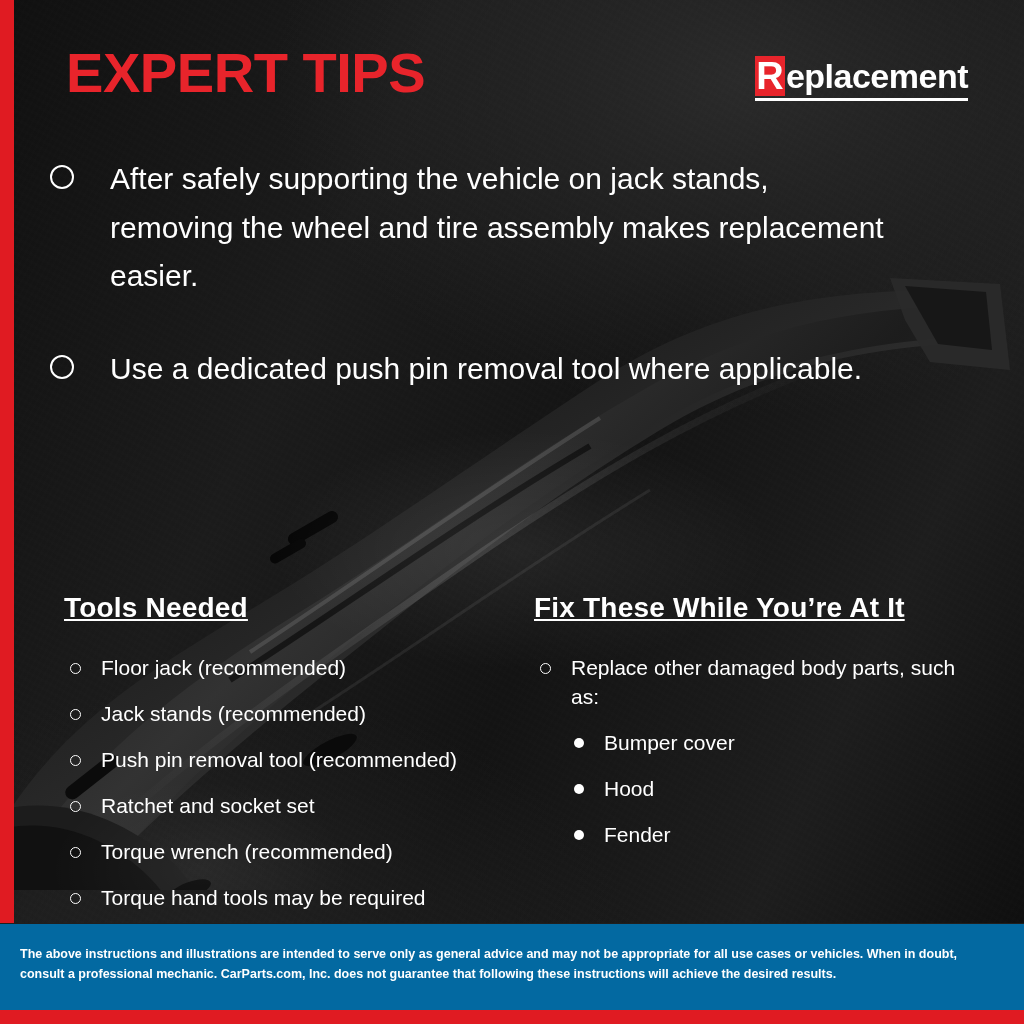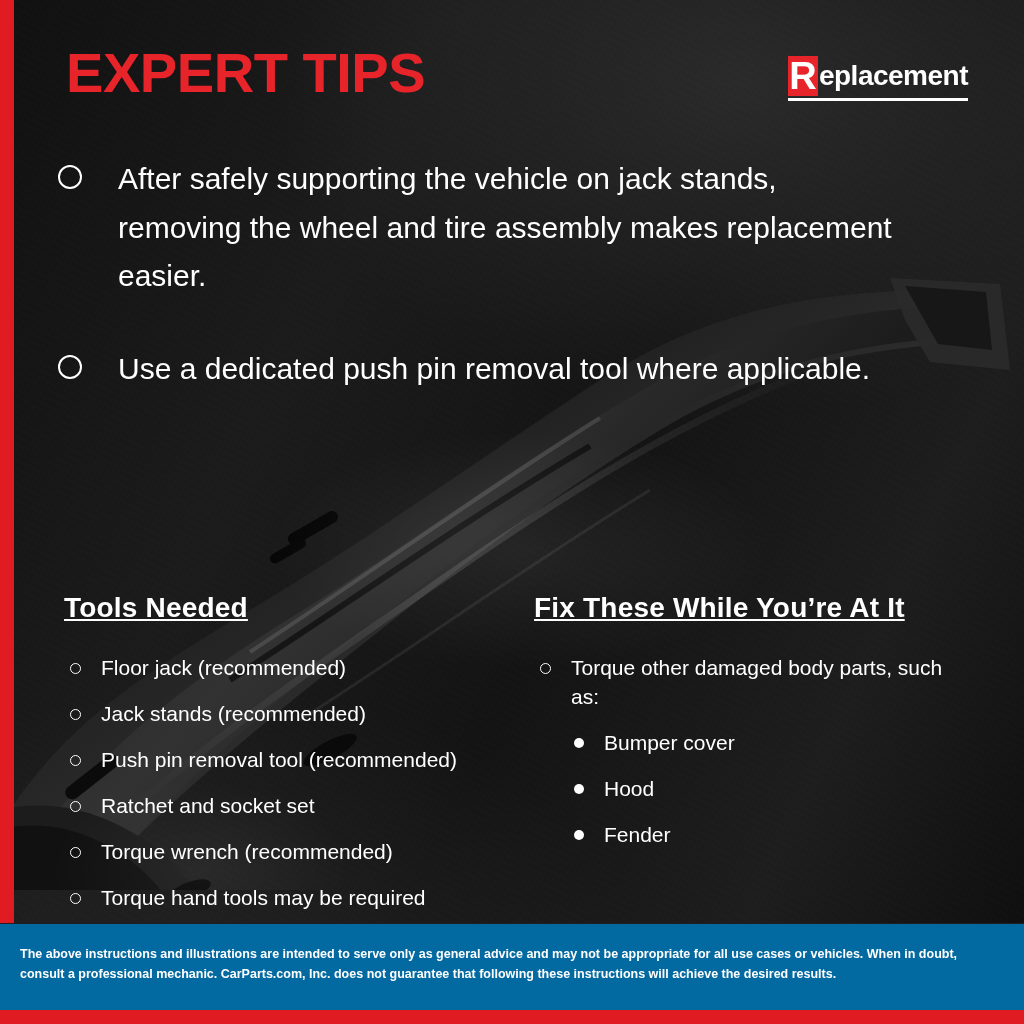--- a/index.html
+++ b/index.html
@@ -103,28 +103,28 @@
     font-weight: bold;
     font-size: 38px;
     line-height: 40px;
     width: 30px;
     text-align: center;
     margin-right: 1px;
   }
   .logo-rest {
     color: #ffffff;
     font-weight: bold;
-    font-size: 28px;
+    font-size: 34px;
     line-height: 40px;
     letter-spacing: -0.5px;
   }
   
   .tips {
     position: absolute;
-    left: 58px;
+    left: 50px;
     top: 155px;
     width: 860px;
     z-index: 4;
   }
   .tip {
     display: flex;
     align-items: flex-start;
     margin-bottom: 44px;
   }
   .tip-marker {
@@ -341,21 +341,21 @@
           <span>Torque hand tools may be required</span>
         </li>
       </ul>
     </div>
 
     <div class="col-right">
       <h2 class="col-head">Fix These While You’re At It</h2>
       <ul class="bullets">
         <li>
           <span class="b-hollow"></span>
-          <span>Torque other damaged body parts, such as:</span>
+          <span>Replace other damaged body parts, such as:</span>
         </li>
       </ul>
       <ul class="sub-bullets">
         <li>
           <span class="b-solid"></span>
           <span>Bumper cover</span>
         </li>
         <li>
           <span class="b-solid"></span>
           <span>Hood</span>

